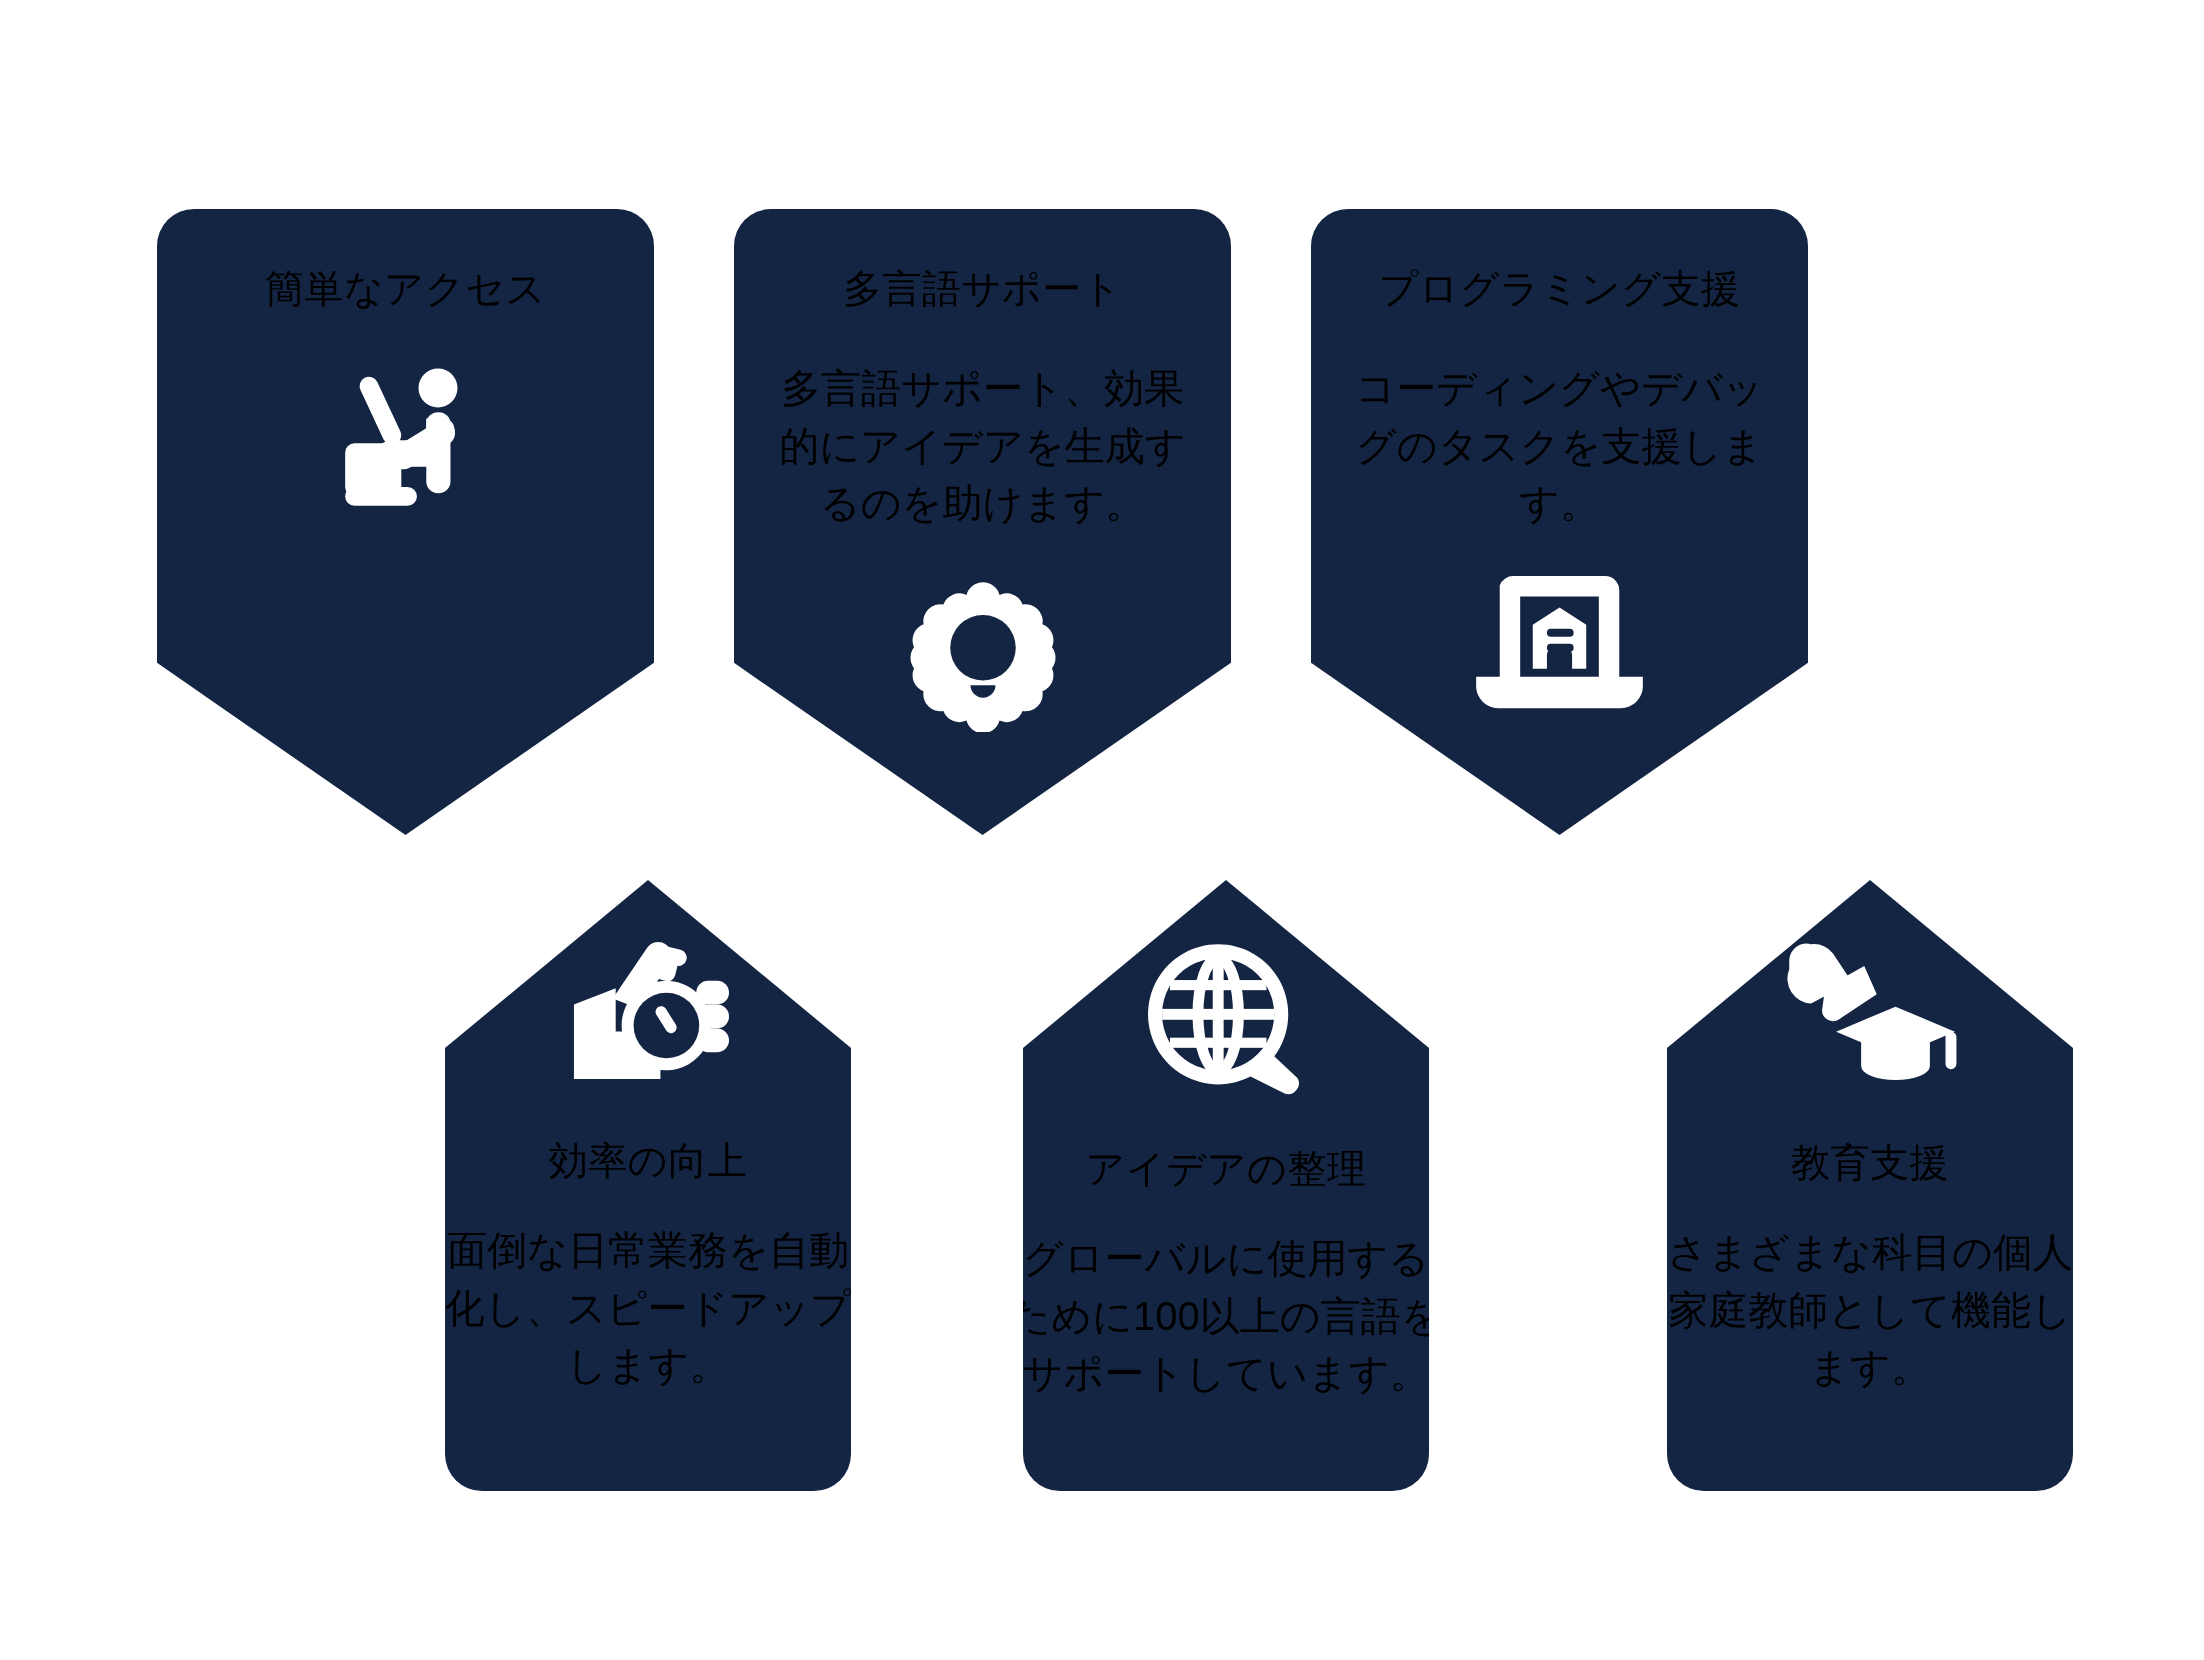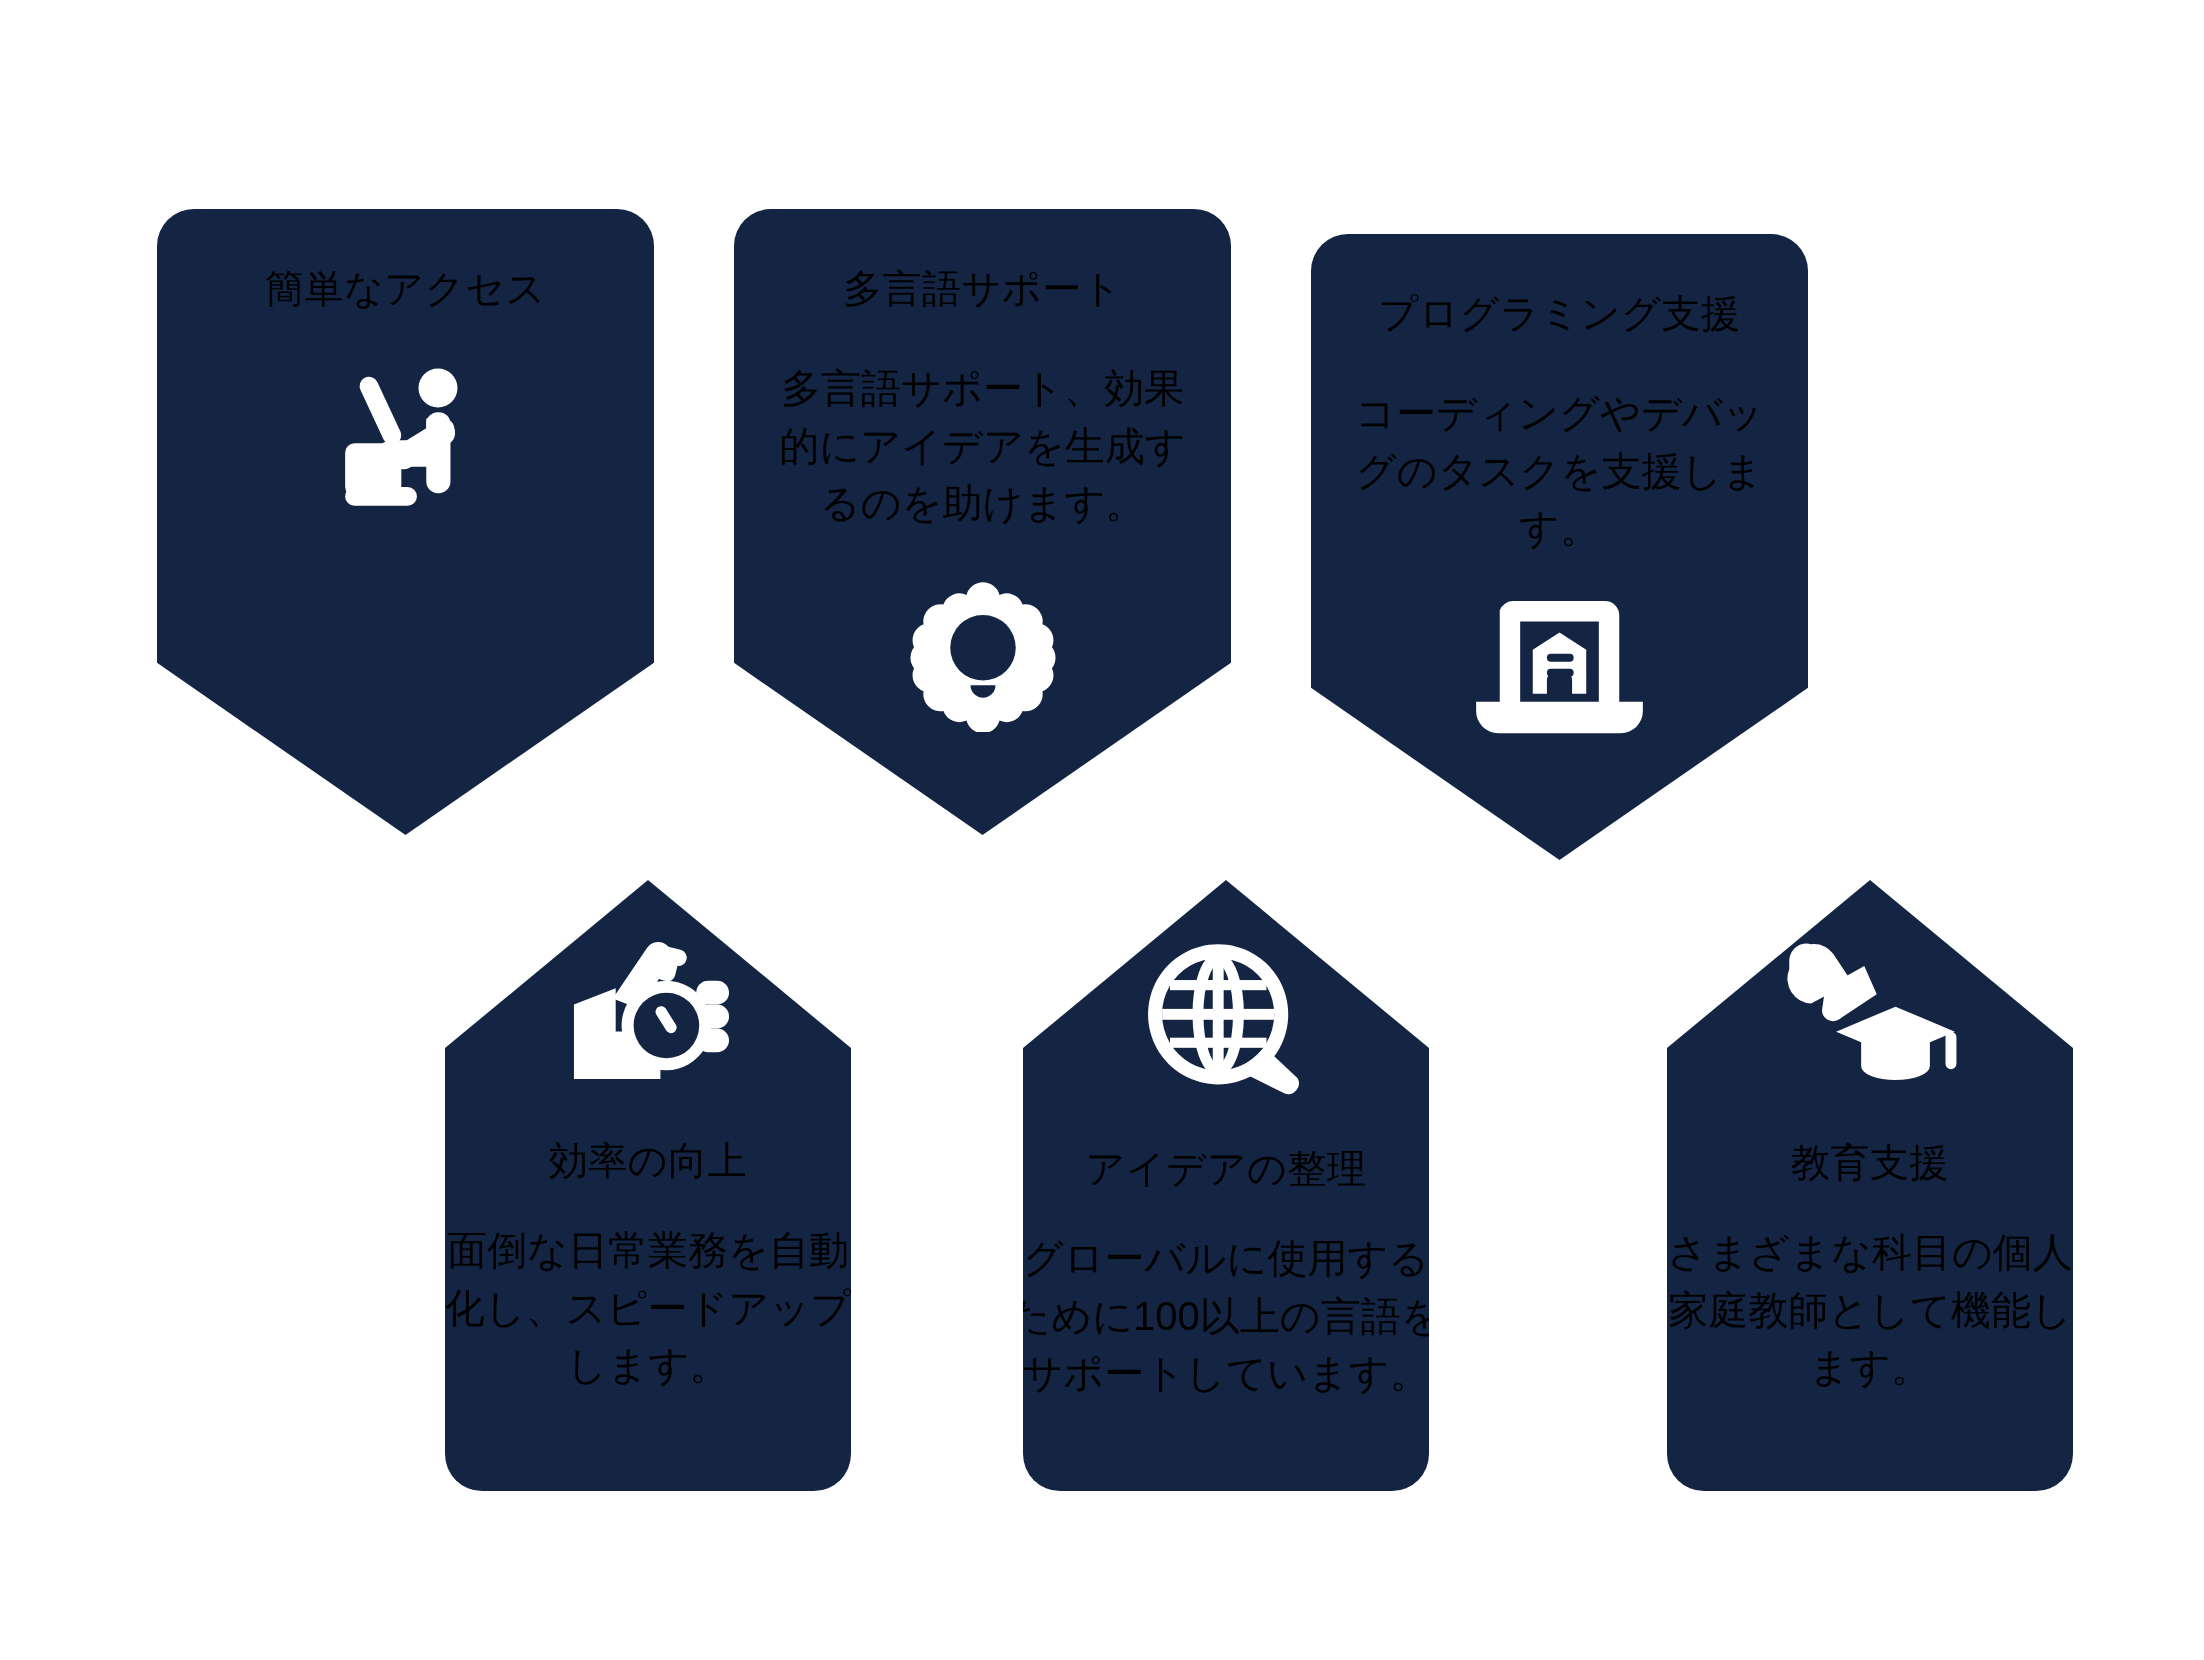--- a/index.html
+++ b/index.html
@@ -94,21 +94,21 @@
   .card-icon svg { display: block; }
 
   
   .card.down { width: 497px; height: 626px; top: 209px; }
   .card.down .card-title { margin-top: 55px; }
   .card.down .card-desc  { margin-top: 47px; width: 424px; }
   .card.down .card-icon  { margin-top: 43px; }
 
   #card-1 { left: 157px; }
   #card-2 { left: 734px; }
-  #card-3 { left: 1311px; margin-top: 25px; }
+  #card-3 { left: 1311px; }
 
   
   #card-1 .card-desc { width: 445px; }
   #card-3 .card-desc { width: 433px; }
 
   
   .card.up { width: 406px; height: 611px; top: 880px; }
   .card.up .card-icon  { margin-top: 61px; }
   .card.up .card-title { margin-top: 47px; }
   .card.up .card-desc  { margin-top: 37px; width: 435px; }

